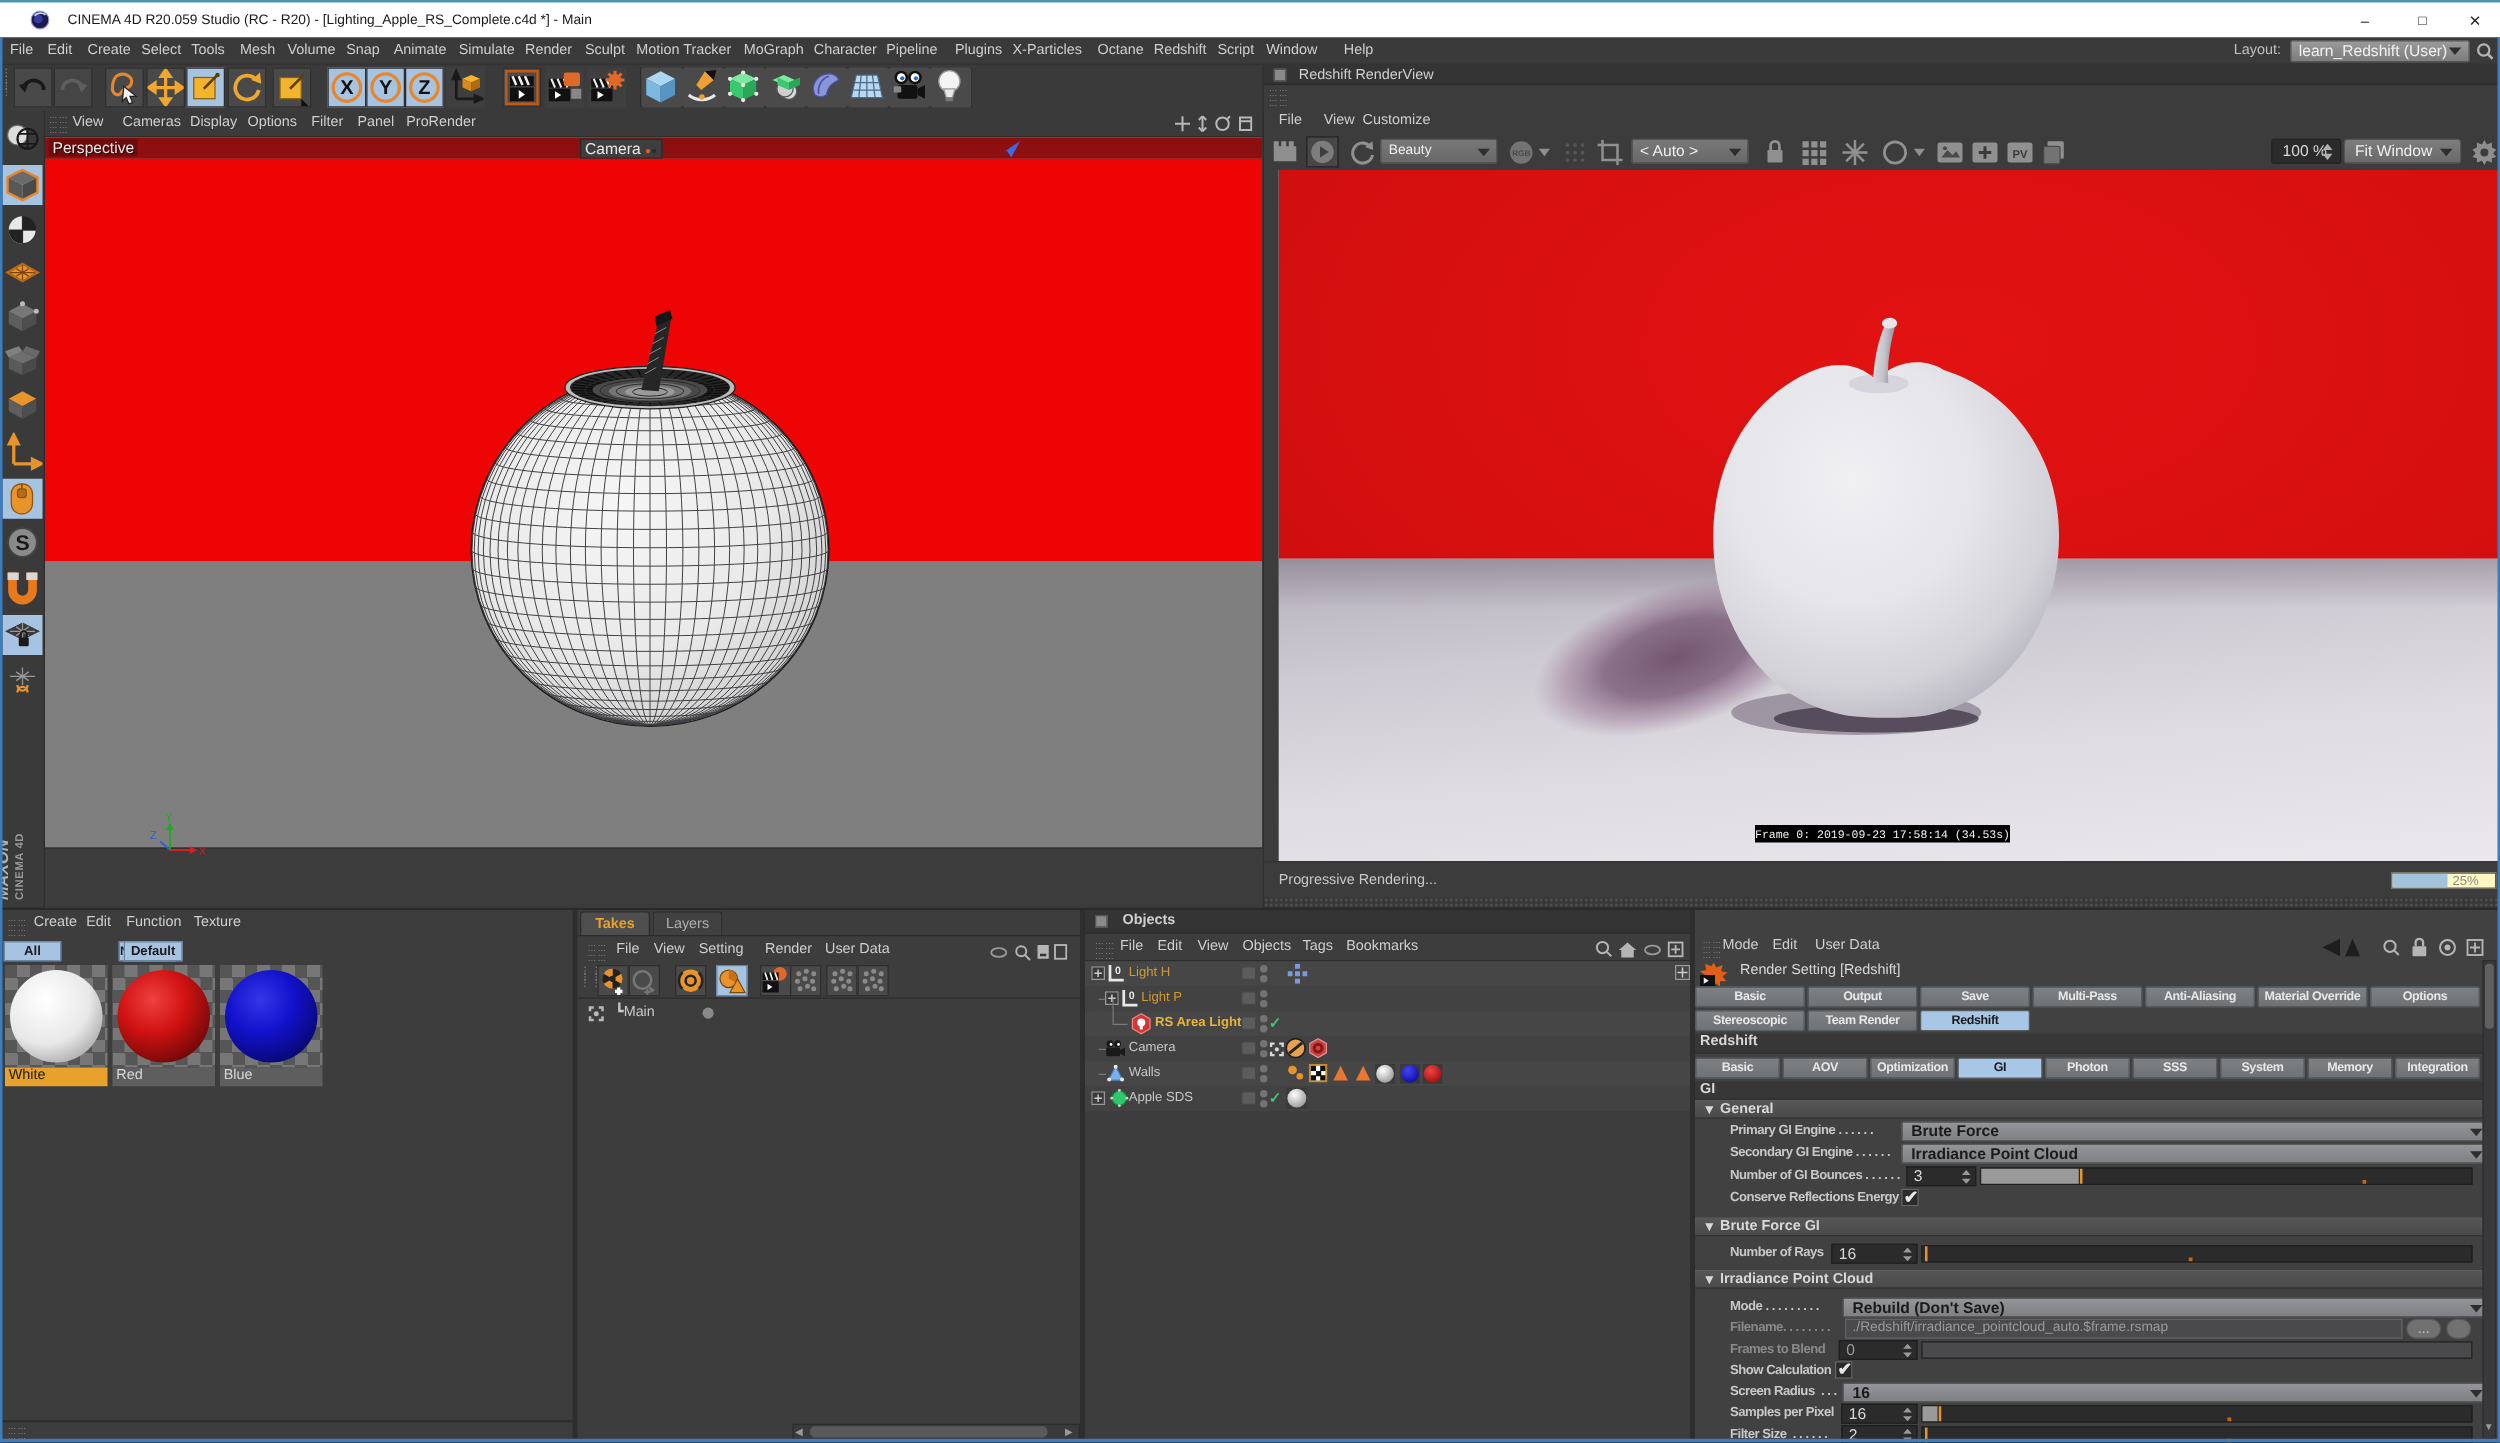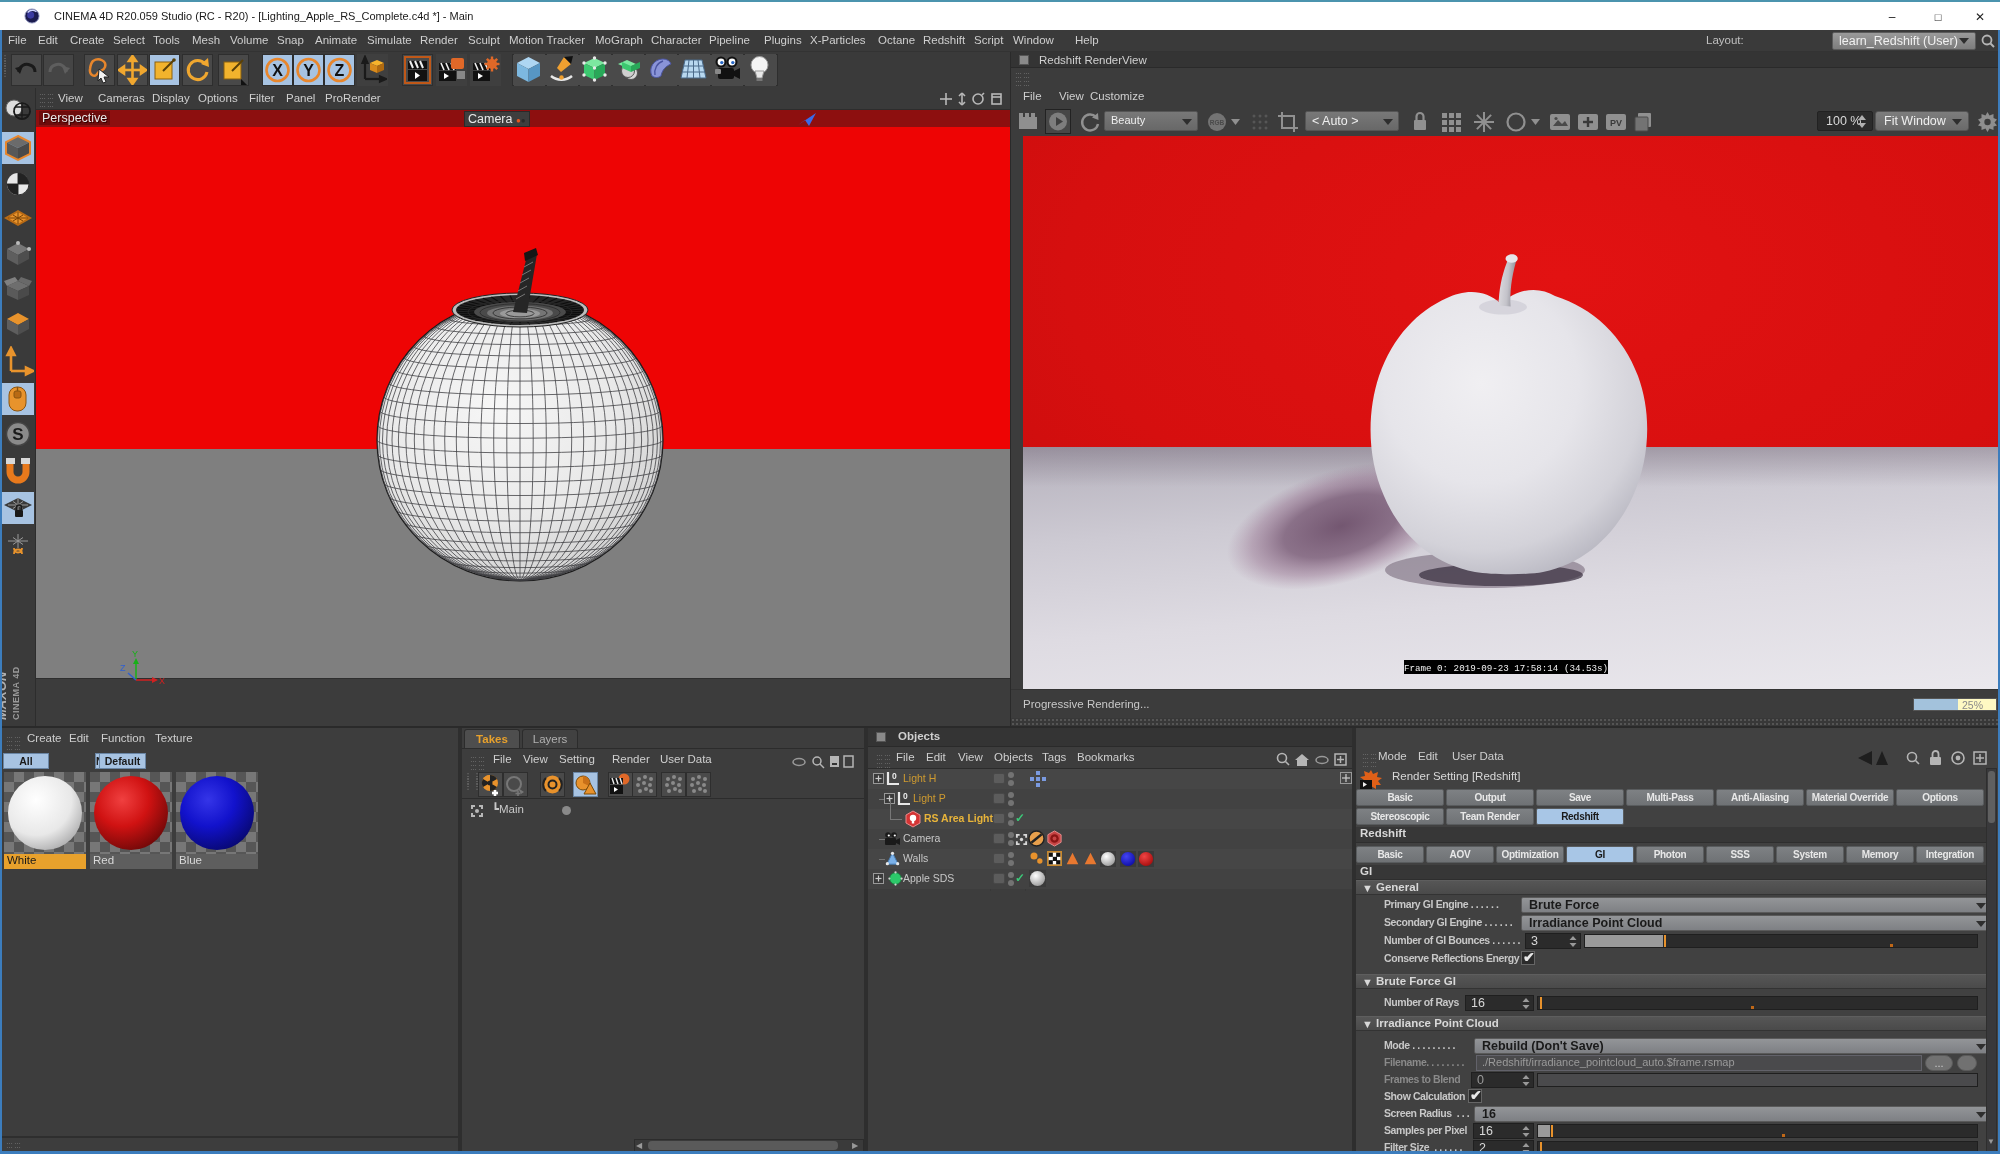--- a/index.html
+++ b/index.html
@@ -68,21 +68,21 @@
   <div class="menu" style="left:595px">MoGraph</div>
   <div class="menu" style="left:651px">Character</div>
   <div class="menu" style="left:709px">Pipeline</div>
   <div class="menu" style="left:764px">Plugins</div>
   <div class="menu" style="left:810px">X-Particles</div>
   <div class="menu" style="left:878px">Octane</div>
   <div class="menu" style="left:923px">Redshift</div>
   <div class="menu" style="left:974px">Script</div>
   <div class="menu" style="left:1013px">Window</div>
   <div class="menu" style="left:1075px">Help</div>
-  <div class="menu" style="left:1706px;color:#c0c0c0">Layout:</div>
+  <div class="menu" style="left:1787px;color:#c0c0c0">Layout:</div>
   <div style="position:absolute;left:1832px;top:2px;width:144px;height:18px;background:linear-gradient(#9a9a9a,#7d7d7d);border:1px solid #5a5a5a;border-radius:2px;color:#f0f0f0;font-size:12.5px;padding:1px 6px;">learn_Redshift (User)<span style="position:absolute;right:6px;top:5px;width:0;height:0;border-left:5px solid transparent;border-right:5px solid transparent;border-top:6px solid #2e2e2e;"></span></div>
   <svg style="position:absolute;left:1980px;top:3px" width="16" height="16" viewBox="0 0 16 16">
       <circle cx="7" cy="7" r="4.5" fill="none" stroke="#b5b5b5" stroke-width="1.8"></circle>
       <line x1="10.5" y1="10.5" x2="14" y2="14" stroke="#b5b5b5" stroke-width="2"></line>
     </svg>
 </div>
 <div class="abs" id="toolbar">
   <div class="grip" style="position:absolute;left:1px;top:4px;width:8px;line-height:5px;">⋮⋮<br>⋮⋮<br>⋮⋮<br>⋮⋮</div>
 
   <div class="tbtn" style="left:11px"><svg width="29" height="30" viewBox="0 0 29 30">

